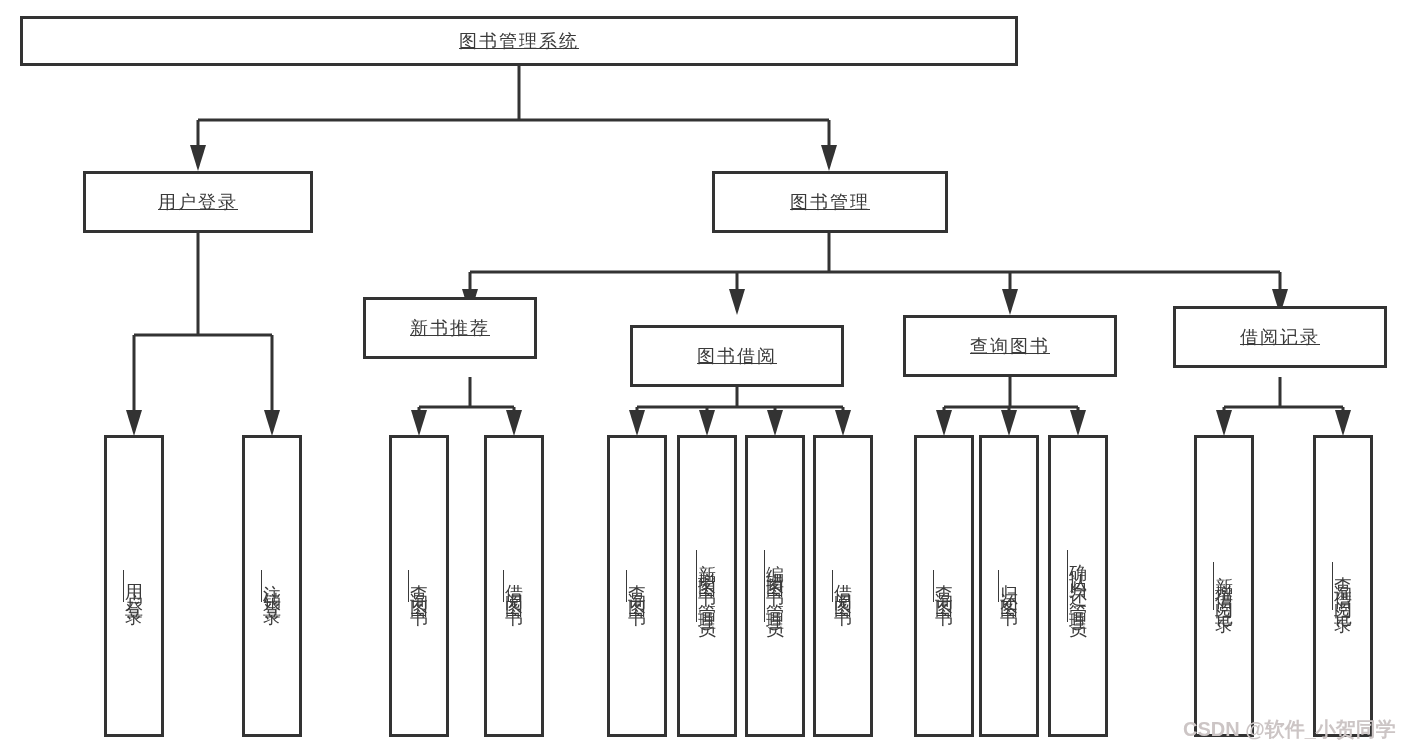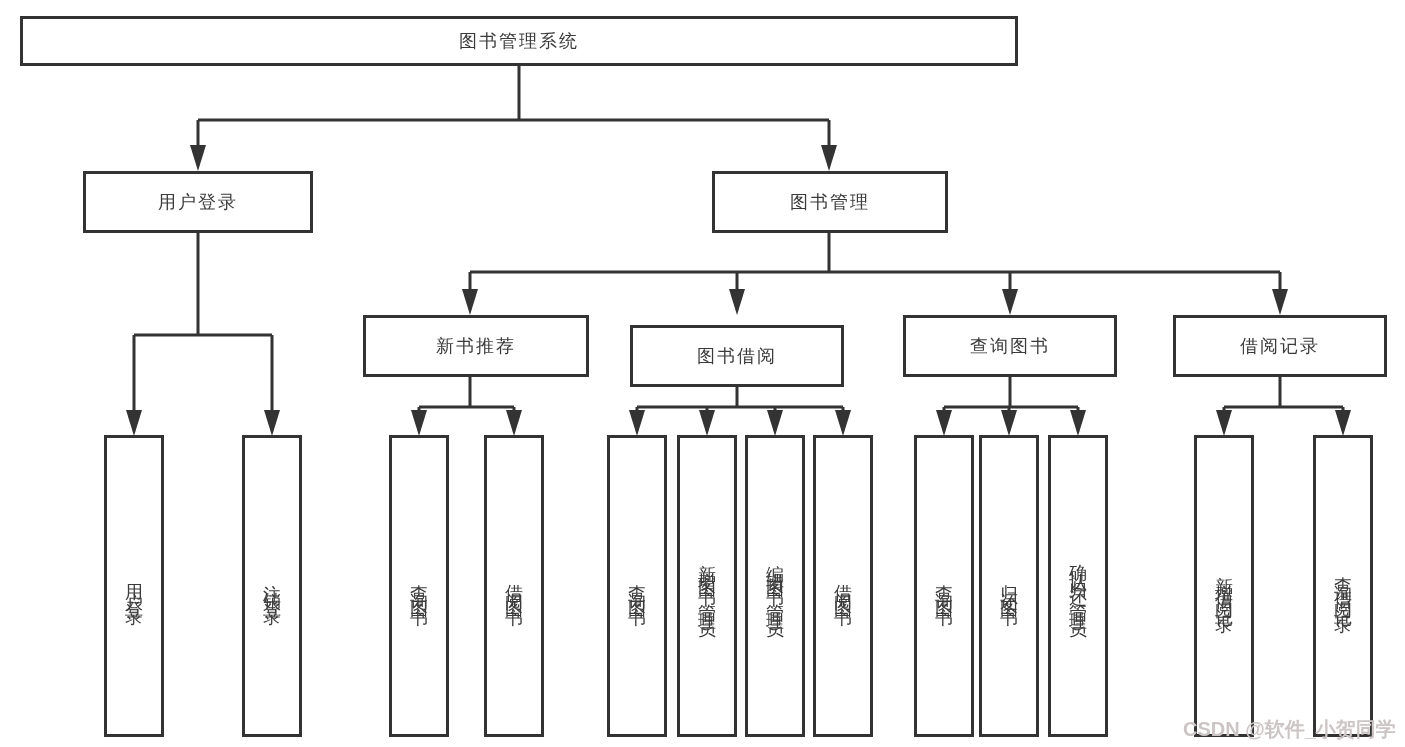--- a/index.html
+++ b/index.html
@@ -31,20 +31,21 @@
     border:3px solid var(--line);
     background:var(--background);
     display:flex;
     align-items:center;
     justify-content:center;
     color:var(--text);
     font-size:18px;
     letter-spacing:2px;
     text-align:center;
     line-height:1;
+    text-decoration:underline;
   }
   .leaf{
     writing-mode:vertical-rl;
     text-orientation:mixed;
     letter-spacing:8px;
     font-size:18px;
     padding:6px 0;
   }
   .watermark{
     position:absolute;
@@ -105,24 +106,24 @@
       <polygon points="1216,410 1232,410 1224,436"></polygon>
       <polygon points="1335,410 1351,410 1343,436"></polygon>
     </g>
   </svg>
 
   <div class="node" style="left:20px;top:16px;width:998px;height:50px">图书管理系统</div>
 
   <div class="node" style="left:83px;top:171px;width:230px;height:62px">用户登录</div>
   <div class="node" style="left:712px;top:171px;width:236px;height:62px">图书管理</div>
 
-  <div class="node" style="left:363px;top:315px;width:226px;height:62px">新书推荐</div>
+  <div class="node" style="left:363px;top:297px;width:174px;height:62px">新书推荐</div>
   <div class="node" style="left:630px;top:325px;width:214px;height:62px">图书借阅</div>
   <div class="node" style="left:903px;top:315px;width:214px;height:62px">查询图书</div>
-  <div class="node" style="left:1173px;top:315px;width:214px;height:62px">借阅记录</div>
+  <div class="node" style="left:1173px;top:306px;width:214px;height:62px">借阅记录</div>
 
   <div class="node leaf" style="left:104px;top:435px;width:60px;height:302px">用户登录</div>
   <div class="node leaf" style="left:242px;top:435px;width:60px;height:302px">注销登录</div>
 
   <div class="node leaf" style="left:389px;top:435px;width:60px;height:302px">查询图书</div>
   <div class="node leaf" style="left:484px;top:435px;width:60px;height:302px">借阅图书</div>
 
   <div class="node leaf" style="left:607px;top:435px;width:60px;height:302px">查询图书</div>
   <div class="node leaf" style="left:677px;top:435px;width:60px;height:302px">新增图书（管理员）</div>
   <div class="node leaf" style="left:745px;top:435px;width:60px;height:302px">编辑图书（管理员）</div>

